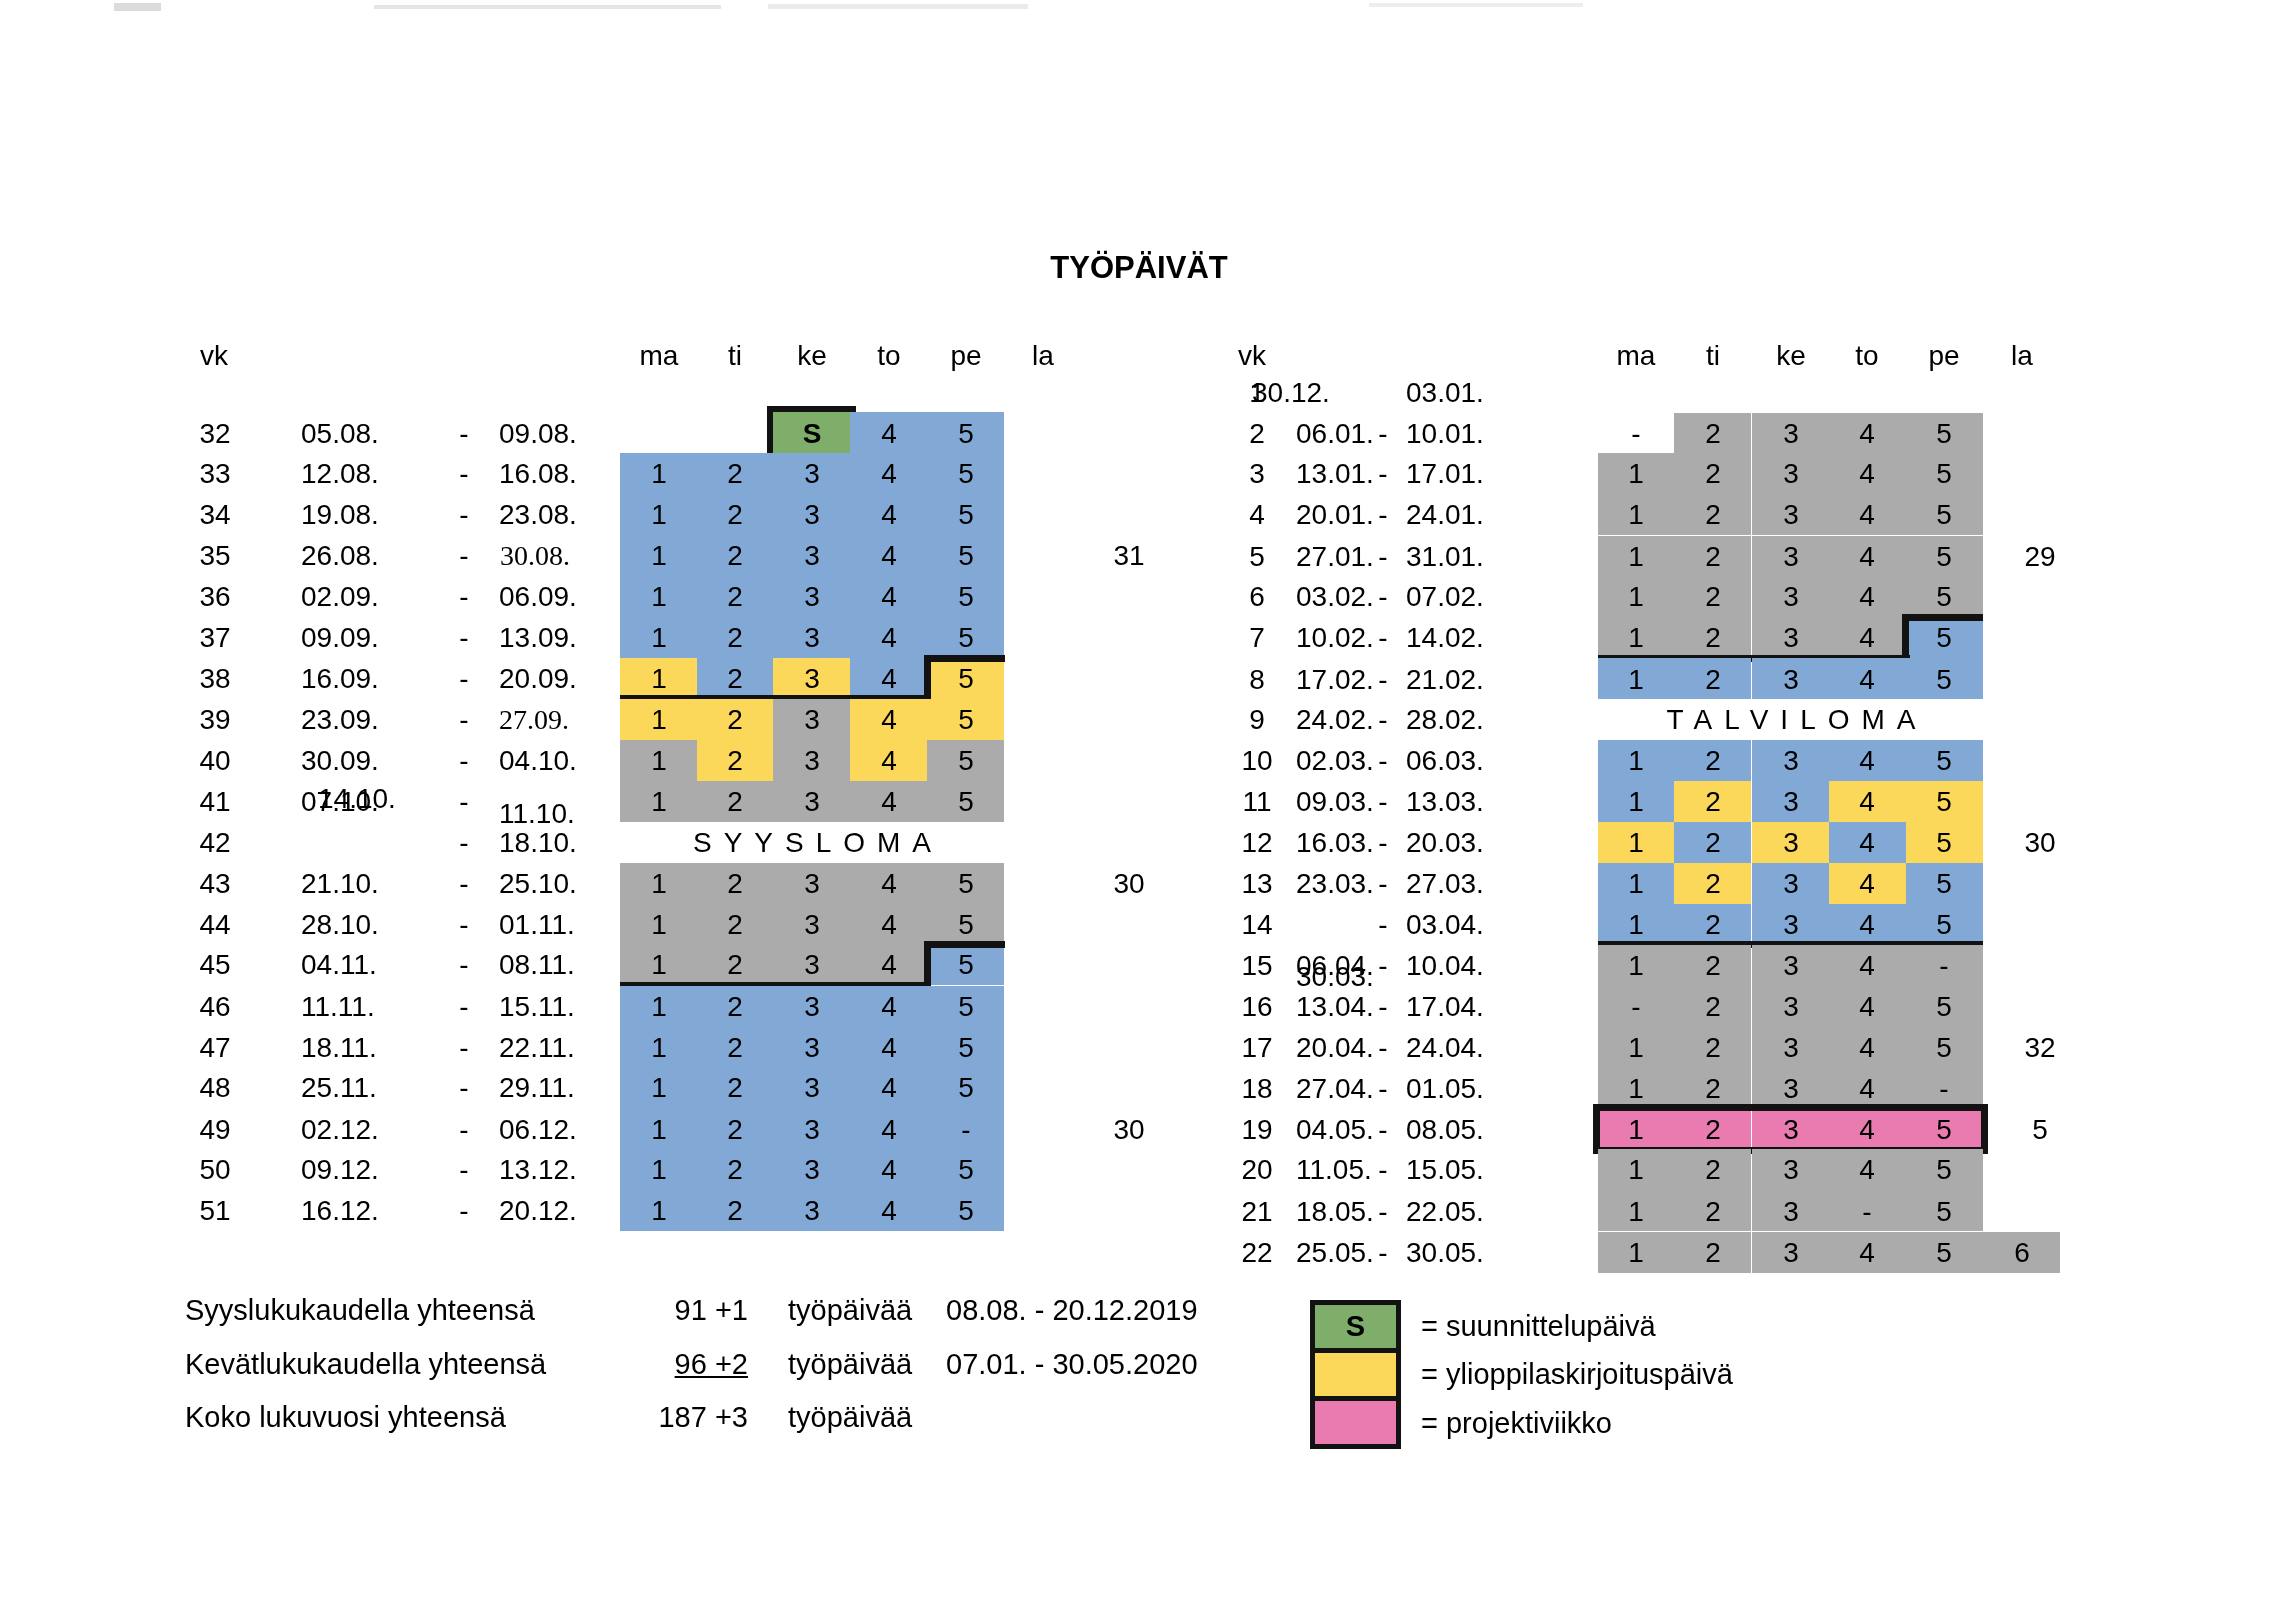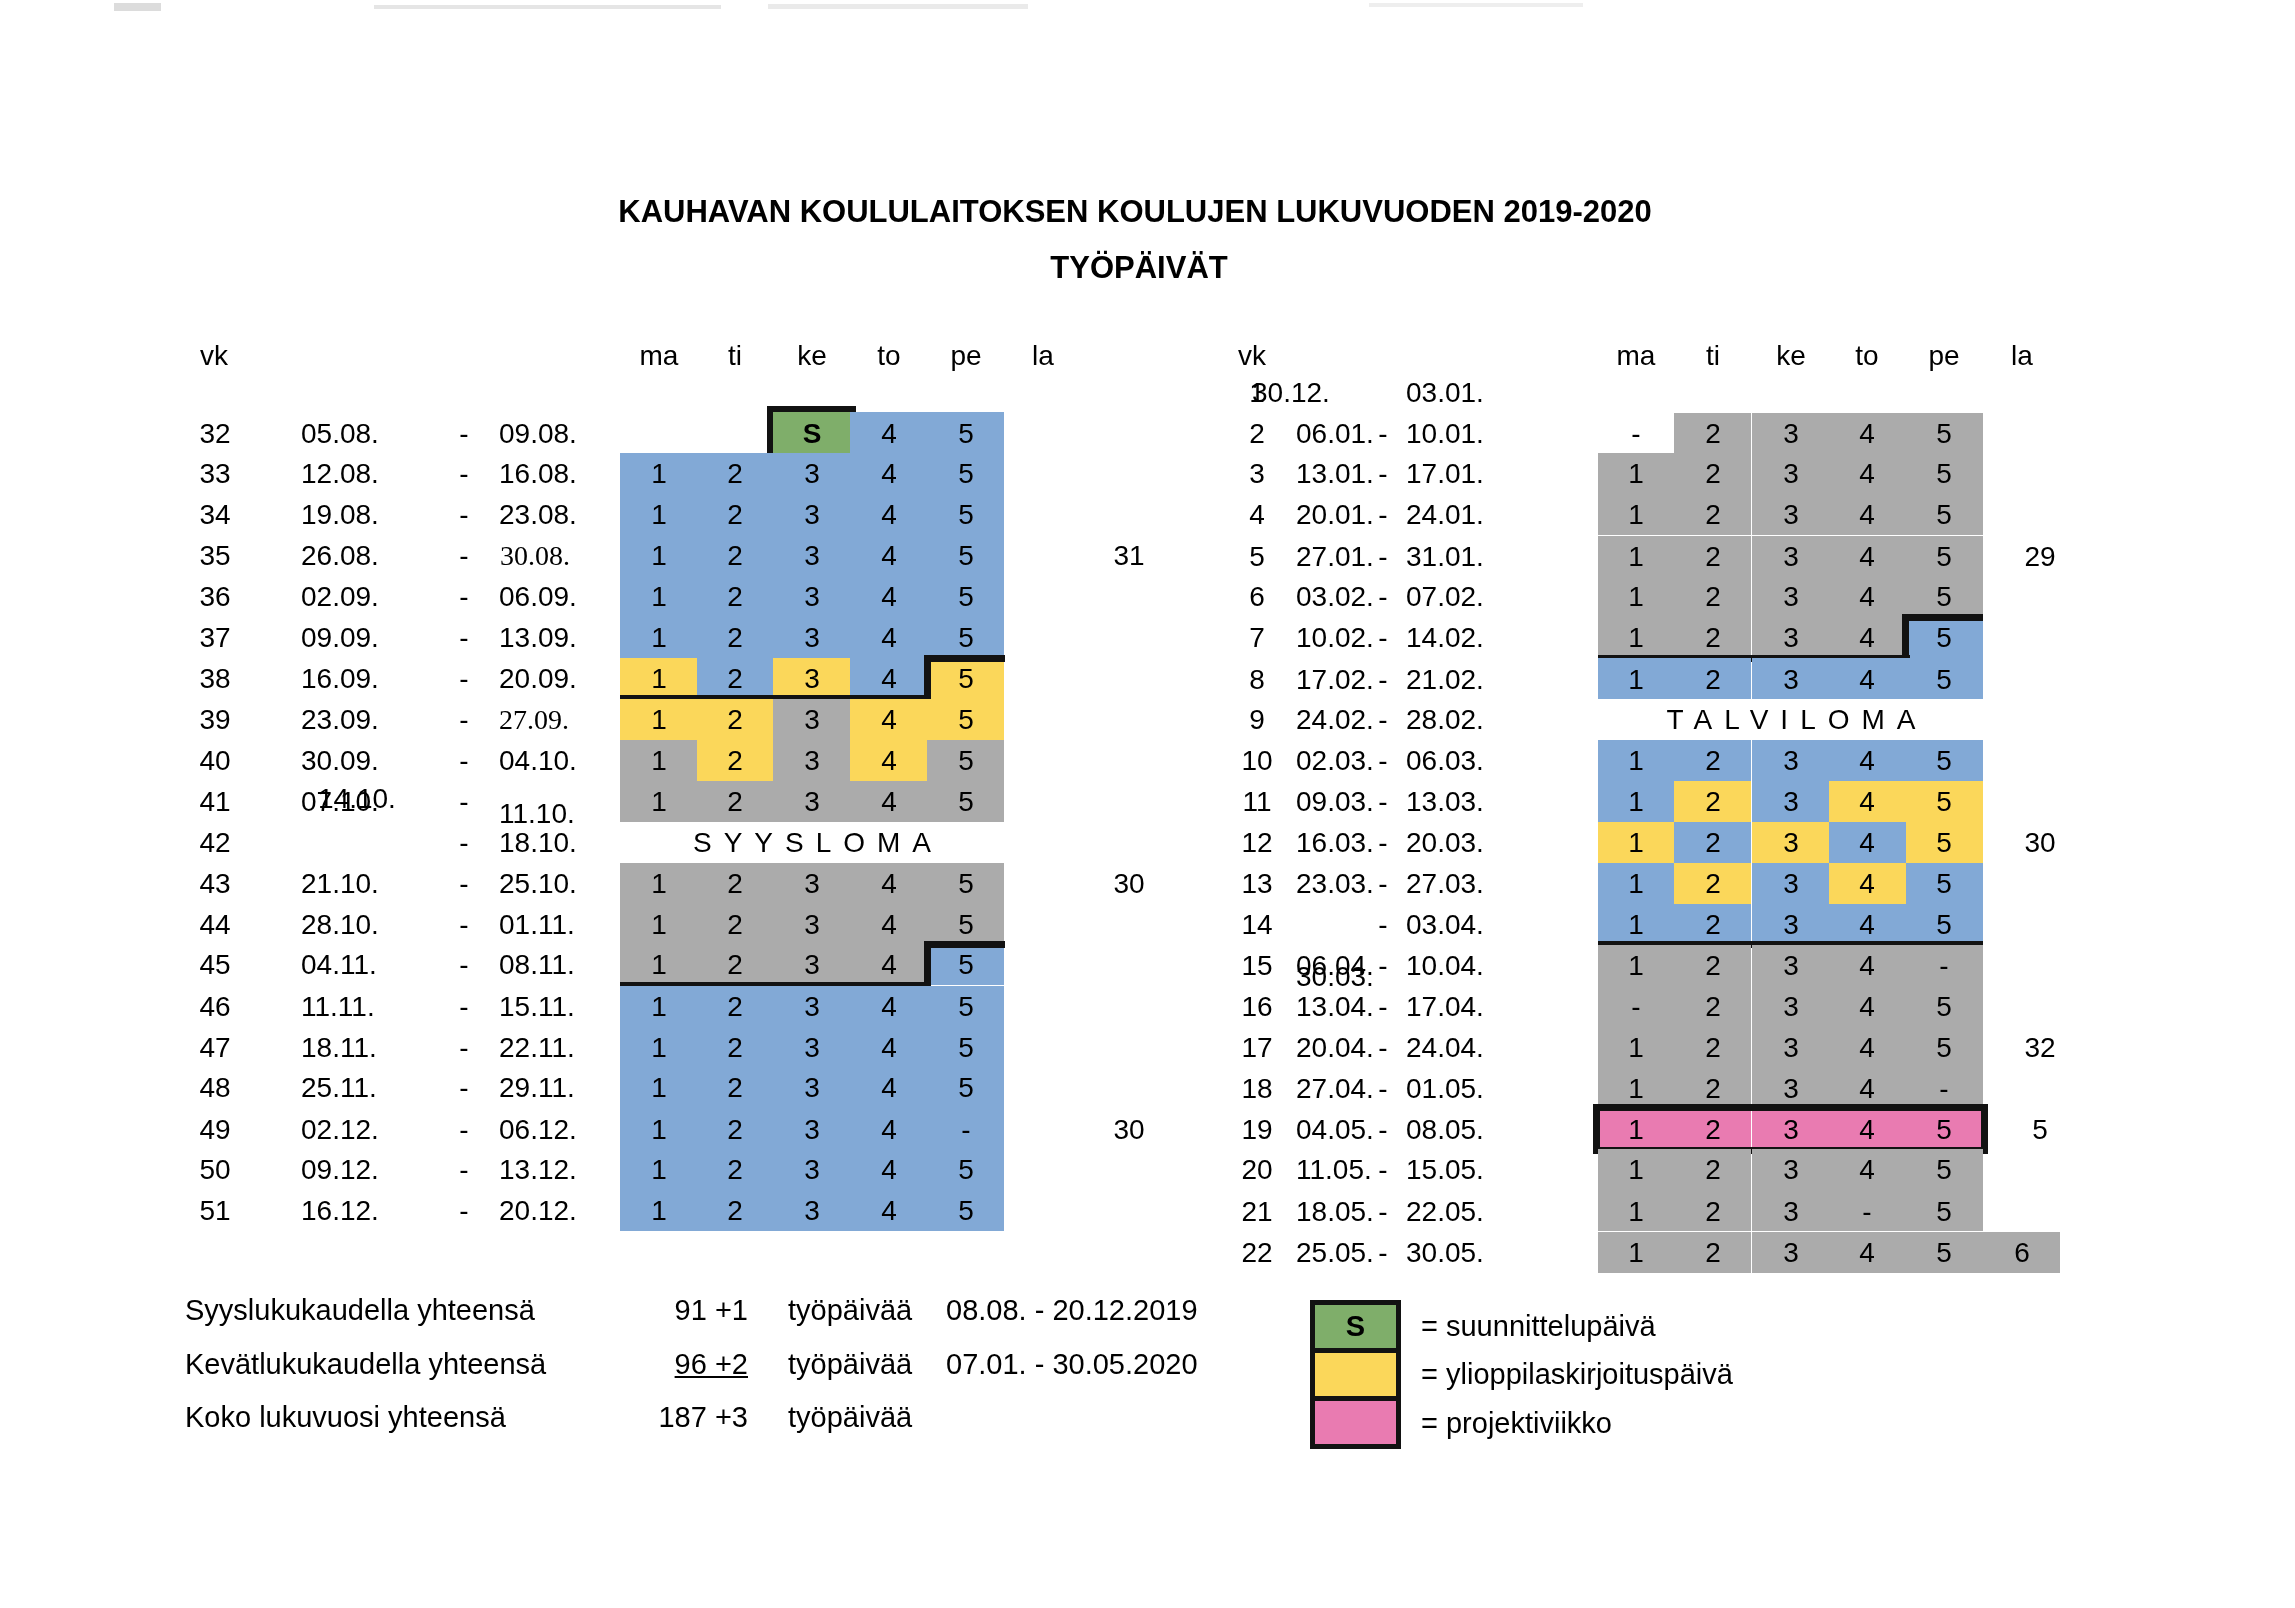--- a/index.html
+++ b/index.html
@@ -23,21 +23,20 @@
 </head>
 <body>
 
 <div class="page">
 
   <div class="artifact" style="left:114px;top:2.7px;width:47px;height:8px;opacity:.30;"></div>
   <div class="artifact" style="left:374px;top:5.3px;width:347px;height:4px;opacity:.22;"></div>
   <div class="artifact" style="left:768px;top:4px;width:260px;height:4.7px;opacity:.18;"></div>
   <div class="artifact" style="left:1369px;top:3.3px;width:214px;height:4px;opacity:.14;"></div>
 
-  <div class="title" style="left:1135px;top:190px;">KAUHAVAN KOULULAITOKSEN KOULUJEN LUKUVUODEN 2019-2020</div>
   <div class="title" style="left:1139px;top:246px;">TYÖPÄIVÄT</div>
 
   <div id="tables-root">
       <div class="txt" style="left: 200px; top: 335px;">vk</div>
       <div class="txt ctr" style="left: 659px; top: 335px;">ma</div>
       <div class="txt ctr" style="left: 735px; top: 335px;">ti</div>
       <div class="txt ctr" style="left: 812px; top: 335px;">ke</div>
       <div class="txt ctr" style="left: 889px; top: 335px;">to</div>
       <div class="txt ctr" style="left: 966px; top: 335px;">pe</div>
       <div class="txt ctr" style="left: 1043px; top: 335px;">la</div>

